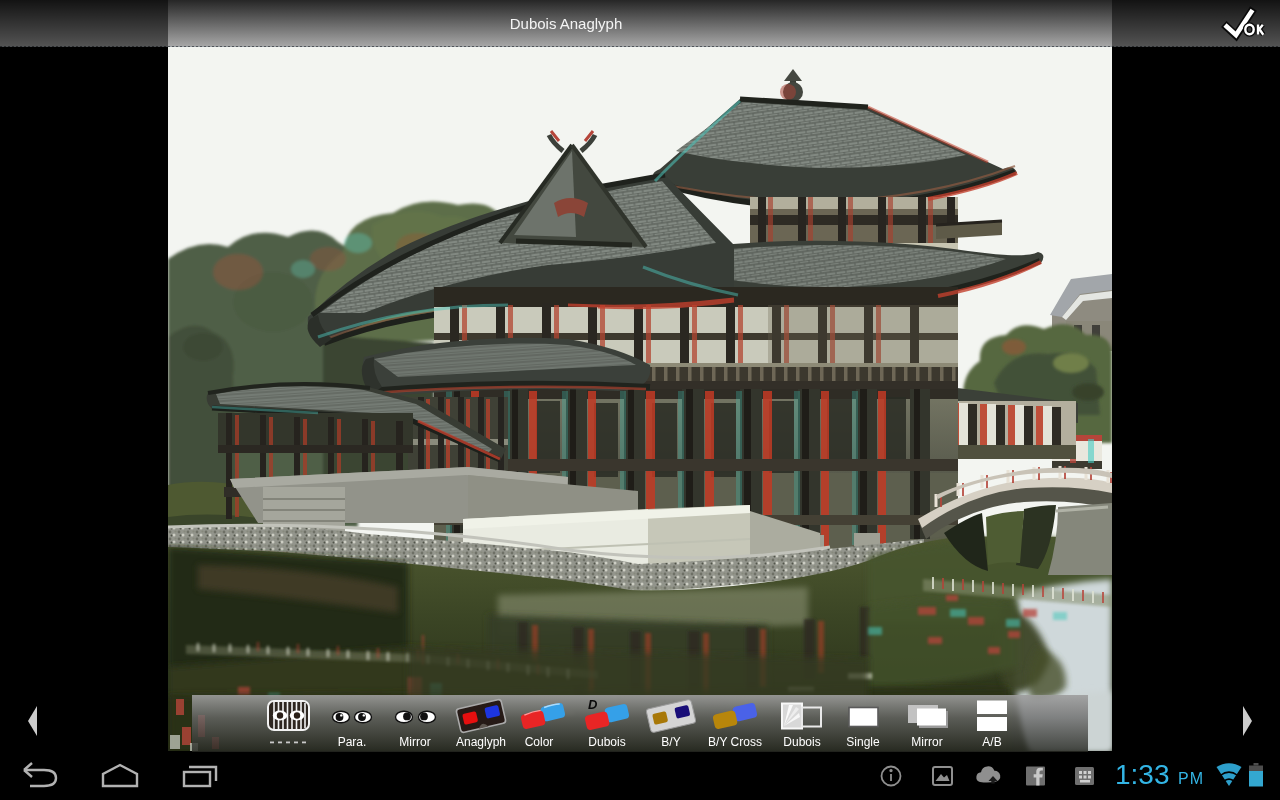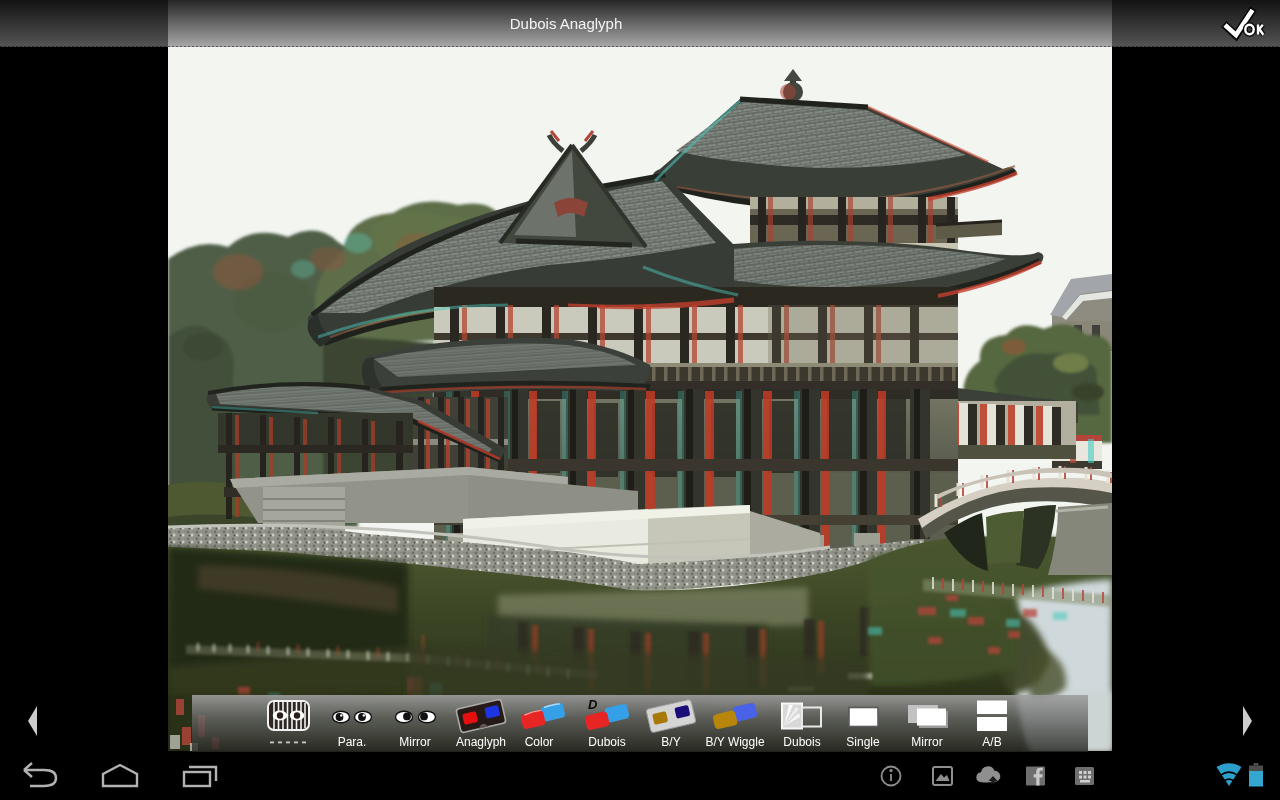--- a/index.html
+++ b/index.html
@@ -593,21 +593,21 @@
 <rect x="785" y="5.5" width="30" height="13.5" fill="#fff"></rect>
 <rect x="785" y="22" width="30" height="14" fill="#fff"></rect>
 
 </svg>
 <div class="tl" style="left:128px">Para.</div>
 <div class="tl" style="left:191px">Mirror</div>
 <div class="tl" style="left:257px">Anaglyph</div>
 <div class="tl" style="left:315px">Color</div>
 <div class="tl" style="left:383px">Dubois</div>
 <div class="tl" style="left:447px">B/Y</div>
-<div class="tl" style="left:511px">B/Y Wiggle</div>
+<div class="tl" style="left:511px">B/Y Cross</div>
 <div class="tl" style="left:578px">Dubois</div>
 <div class="tl" style="left:639px">Single</div>
 <div class="tl" style="left:703px">Mirror</div>
 <div class="tl" style="left:768px">A/B</div>
 </div>
 <div id="leftarrow"></div>
 <div id="rightarrow"></div>
 <div id="navbar">
 <svg width="260" height="48" viewBox="0 0 260 48" style="position:absolute;left:0;top:0">
   <g stroke="#b2b2b2" stroke-width="2.4" fill="none">
@@ -643,20 +643,24 @@
       <rect x="209" y="19" width="3" height="3"></rect>
           <rect x="213.5" y="19" width="3" height="3"></rect>
           <rect x="218" y="19" width="3" height="3"></rect>
       <rect x="209" y="23.5" width="3" height="3"></rect>
           <rect x="213.5" y="23.5" width="3" height="3"></rect>
           <rect x="218" y="23.5" width="3" height="3"></rect>
       <rect x="210" y="28" width="10" height="2.5"></rect>
     </g>
   </g>
 </svg>
+<div id="clock">
+      <span id="t1">1:33</span>
+      <span id="t2">PM</span>
+    </div>
 <svg width="80" height="48" viewBox="0 0 80 48" style="position:absolute;left:1210px;top:0">
   <g fill="#2d9fcb">
     <path d="M19 34 L6.5 15 A 22.5 22.5 0 0 1 31.5 15 Z"></path>
   </g>
   <g stroke="#000" stroke-width="1.6" fill="none">
     <path d="M11 23 A 12.5 12.5 0 0 1 27 23"></path>
     <path d="M14.8 28.5 A 7.5 7.5 0 0 1 23.2 28.5"></path>
   </g>
   <g>
     <rect x="39" y="19" width="14" height="15.5" fill="#33a7d0"></rect>

